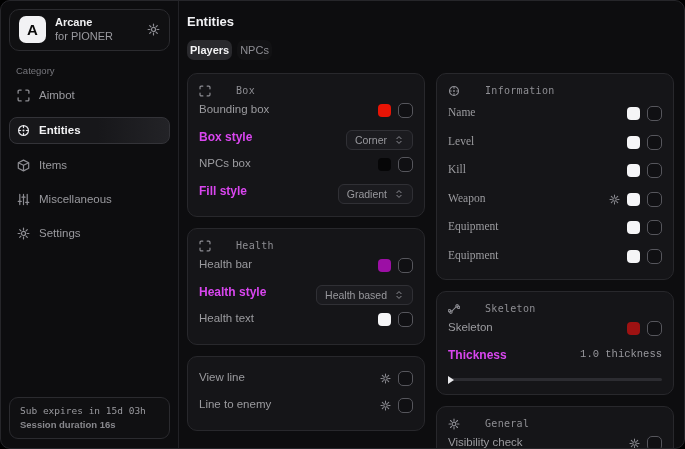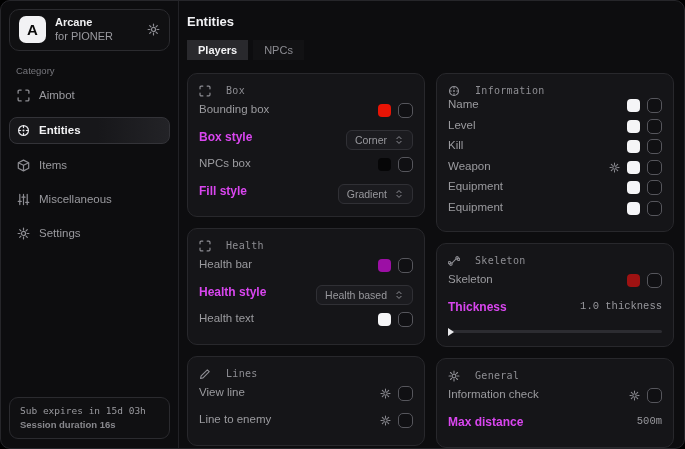--- a/index.html
+++ b/index.html
@@ -41,35 +41,35 @@
   }
   .nav-item.active .icon { color: #e8e8ec; }
   .sb-spacer { flex: 1; }
   .footer-card { border: 1px solid #2b2b2f; border-radius: 9px; padding: 7px 10px 8px; background: #101012; }
   .footer-line1 { font-family: "DejaVu Sans Mono", monospace; font-size: 9.5px; color: #9a9a9f; margin-bottom: 3px; }
   .footer-line2 { font-size: 9.5px; color: #88888d; font-weight: 600; }
   
   .main { flex: 1; padding: 13px 10px 12px 8px; overflow: hidden; }
   .page-title { font-size: 13px; font-weight: 700; color: #f2f2f4; }
   .tabs { display: flex; gap: 5px; margin-top: 11px; }
-  .tab { font-size: 11px; padding: 4px 11px; border-radius: 0; color: #8d8d93; background: #121214; }
+  .tab { font-size: 11px; padding: 4px 3px; border-radius: 7px; color: #8d8d93; background: #121214; }
   .tab.active { background: #29292d; color: #f2f2f4; font-weight: 600; }
   .columns { display: flex; gap: 11px; margin-top: 13px; align-items: flex-start; }
   .col { flex: 1; min-width: 0; }
   .panel {
     background: #151518; border: 1px solid #28282c; border-radius: 10px;
     padding: 9px 11px 10px; margin-bottom: 11px;
   }
-  .panel-head { display: flex; align-items: center; gap: 15px; height: 15px; }
+  .panel-head { display: flex; align-items: center; gap: 25px; height: 15px; }
   .panel-title {
     font-family: "DejaVu Sans Mono", monospace; font-size: 10px;
     color: #8e8e93; letter-spacing: 0.3px;
   }
   .row { display: flex; align-items: flex-start; justify-content: space-between; height: 22px; margin-top: 5px; }
-  .row.compact { height: 20.5px; margin-top: 0; }
+  .row.compact { height: 20.5px; margin-top: 8px; font-family: Liberation Serif, serif; }
   .lbl { font-size: 11.5px; color: #9b9b9f; }
   .lbl.bright { font-size: 12px; color: #d946ef; font-weight: 600; }
   .ctrls { display: flex; align-items: center; gap: 7px; }
   .swatch { width: 13px; height: 13px; border-radius: 4px; }
   .checkbox { width: 15px; height: 15px; border: 1.5px solid #56565c; border-radius: 5px; background: #101013; }
   .dropdown {
     display: flex; align-items: center; gap: 7px; padding: 3px 8px;
     background: #1b1b1f; border: 1px solid #303035; border-radius: 6px;
     font-size: 10.5px; color: #98989d;
   }
@@ -283,28 +283,20 @@
           <div class="row">
             <span class="lbl">Health text</span>
             <span class="ctrls">
               <span class="swatch" style="background: rgb(245, 245, 247);"></span>
               <span class="checkbox"></span>
             </span>
           </div>
         </section>
 
         <section class="panel">
-          <div class="panel-head">
-            <span class="icon">
-                <svg width="12" height="12" viewBox="0 0 14 14">
-                  <use href="#i-pencil"></use>
-                </svg>
-              </span>
-            <span class="panel-title">Lines</span>
-          </div>
           <div class="row">
             <span class="lbl">View line</span>
             <span class="ctrls">
               <span class="icon">
                   <svg width="11" height="11" viewBox="0 0 14 14">
                     <use href="#i-gear"></use>
                   </svg>
                 </span>
               <span class="checkbox"></span>
             </span>
@@ -413,21 +405,21 @@
         <section class="panel">
           <div class="panel-head">
             <span class="icon">
                 <svg width="12" height="12" viewBox="0 0 14 14">
                   <use href="#i-gear"></use>
                 </svg>
               </span>
             <span class="panel-title">General</span>
           </div>
           <div class="row">
-            <span class="lbl">Information check</span>
+            <span class="lbl">Visibility check</span>
             <span class="ctrls">
               <span class="icon">
                   <svg width="11" height="11" viewBox="0 0 14 14">
                     <use href="#i-gear"></use>
                   </svg>
                 </span>
               <span class="checkbox"></span>
             </span>
           </div>
           <div class="row">

